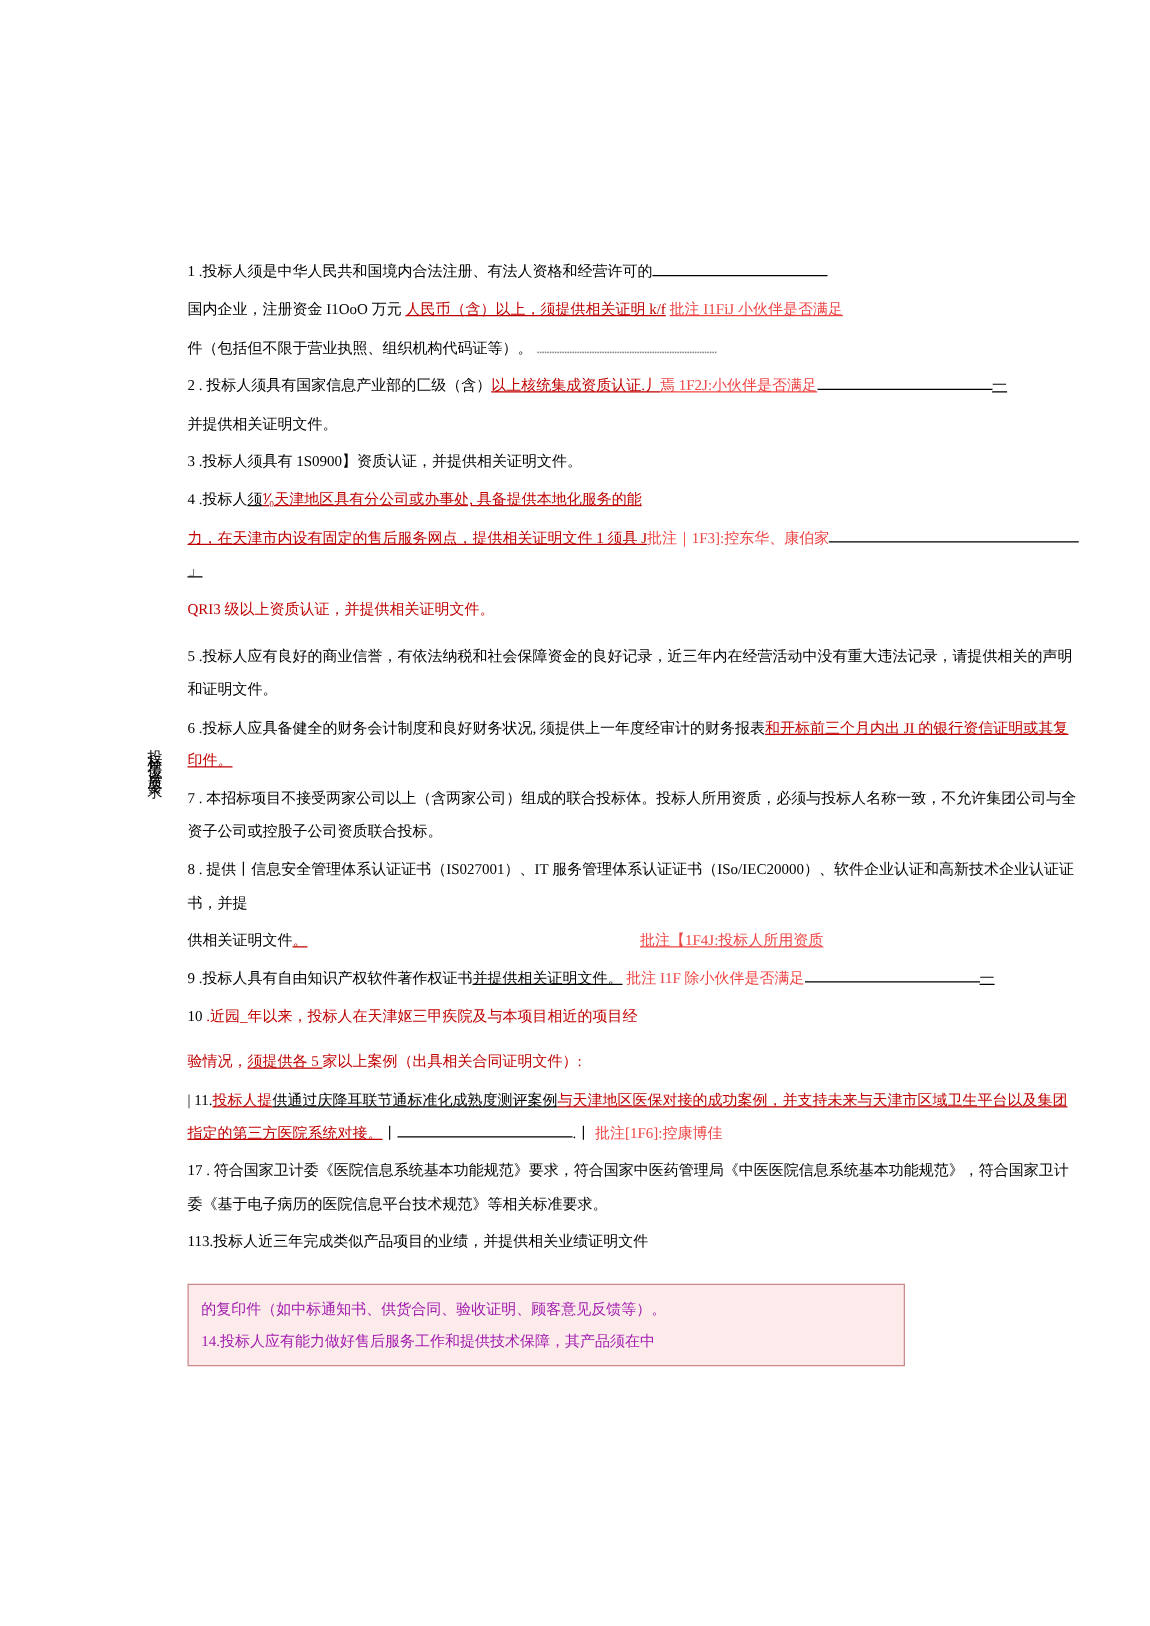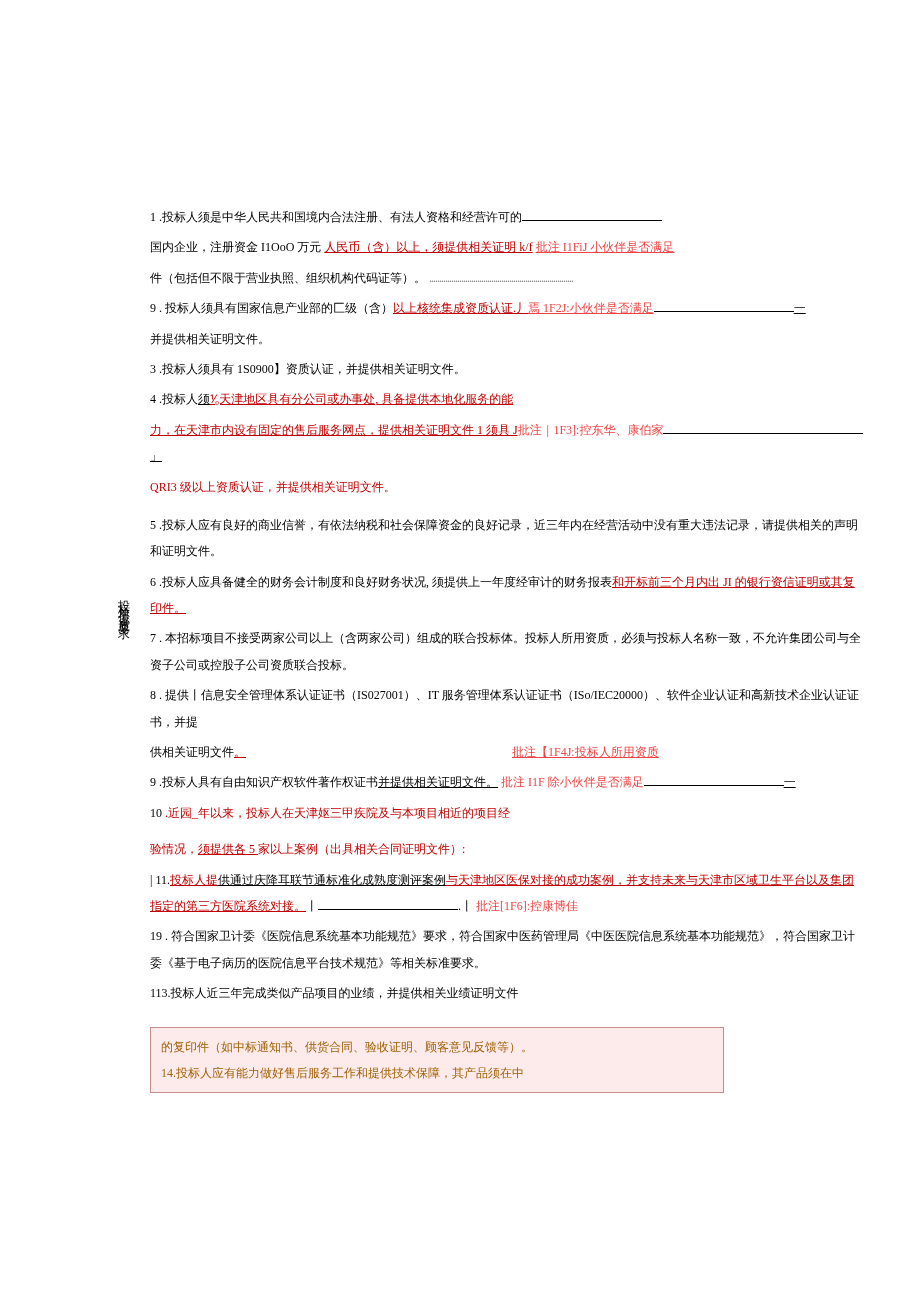--- a/index.html
+++ b/index.html
@@ -51,21 +51,21 @@
     color: #888;
     letter-spacing: -1px;
   }
   .box-deleted {
     border: 1px solid #c98b8b;
     background: #fdeaea;
     padding: 6px 10px;
     margin-top: 20px;
     margin-right: 140px;
     line-height: 2.2;
-    color: #a16207;
+    color: #a21caf;
   }
   .comment {
     color: #ef4444;
   }
   .spacer {
     display: inline-block;
   }
 </style>
 </head>
 <body>
@@ -83,21 +83,21 @@
       <span>国内企业，注册资金 I1OoO 万元</span>
       <span class="u red">人民币（含）以上，须提供相关证明 k/f</span>
       <span class="u comment">批注 I1FiJ 小伙伴是否满足</span>
     </div>
     <div class="p">
       <span>件（包括但不限于营业执照、组织机构代码证等）。</span>
       <span class="gray-dots">........................................................................</span>
     </div>
 
     <div class="p">
-      <span>9 . 投标人须具有国家信息产业部的匚级（含）</span><span class="u red">以上核统集成资质认证.丿</span><span class="u comment">焉 1F2J:小伙伴是否满足</span><span class="blank-line"></span><span class="u">一</span>
+      <span>2 . 投标人须具有国家信息产业部的匚级（含）</span><span class="u red">以上核统集成资质认证.丿</span><span class="u comment">焉 1F2J:小伙伴是否满足</span><span class="blank-line"></span><span class="u">一</span>
     </div>
     <div class="p">
       <span>并提供相关证明文件。</span>
     </div>
 
     <div class="p">
       <span>3 .投标人须具有 1S0900】资质认证，并提供相关证明文件。</span>
     </div>
 
     <div class="p">
@@ -142,21 +142,21 @@
     <div class="p" style="margin-top:10px">
       <span class="red">验情况，</span><span class="red u">须提供各 5 </span><span class="red">家以上案例（出具相关合同证明文件）:</span>
     </div>
 
     <div class="p">
       <span>| 11.</span><span class="red u">投标人提</span><span class="u">供通过庆降耳联节通标准化成熟度测评案例</span><span class="red u">与天津地区医保对接的成功案例，并支持未来与天津市区域卫生平台以及集团指定的第三方医院系统对接。</span><span>丨</span><span class="red u blank-line"></span><span>.丨</span>
       <span class="comment">批注[1F6]:控康博佳</span>
     </div>
 
     <div class="p">
-      <span>19 . 符合国家卫计委《医院信息系统基本功能规范》要求，符合国家中医药管理局《中医医院信息系统基本功能规范》，符合国家卫计委《基于电子病历的医院信息平台技术规范》等相关标准要求。</span>
+      <span>17 . 符合国家卫计委《医院信息系统基本功能规范》要求，符合国家中医药管理局《中医医院信息系统基本功能规范》，符合国家卫计委《基于电子病历的医院信息平台技术规范》等相关标准要求。</span>
     </div>
 
     <div class="p">
       <span>113.投标人近三年完成类似产品项目的业绩，并提供相关业绩证明文件</span>
     </div>
 
     <div class="box-deleted">
       <div>的复印件（如中标通知书、供货合同、验收证明、顾客意见反馈等）。</div>
       <div>14.投标人应有能力做好售后服务工作和提供技术保障，其产品须在中</div>
     </div>

